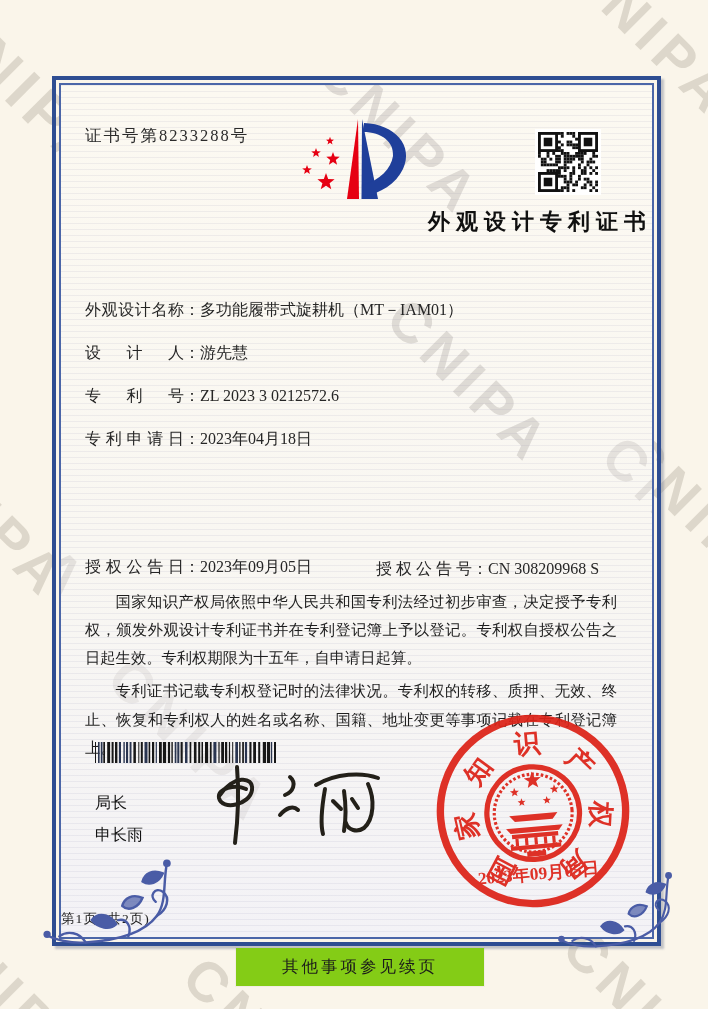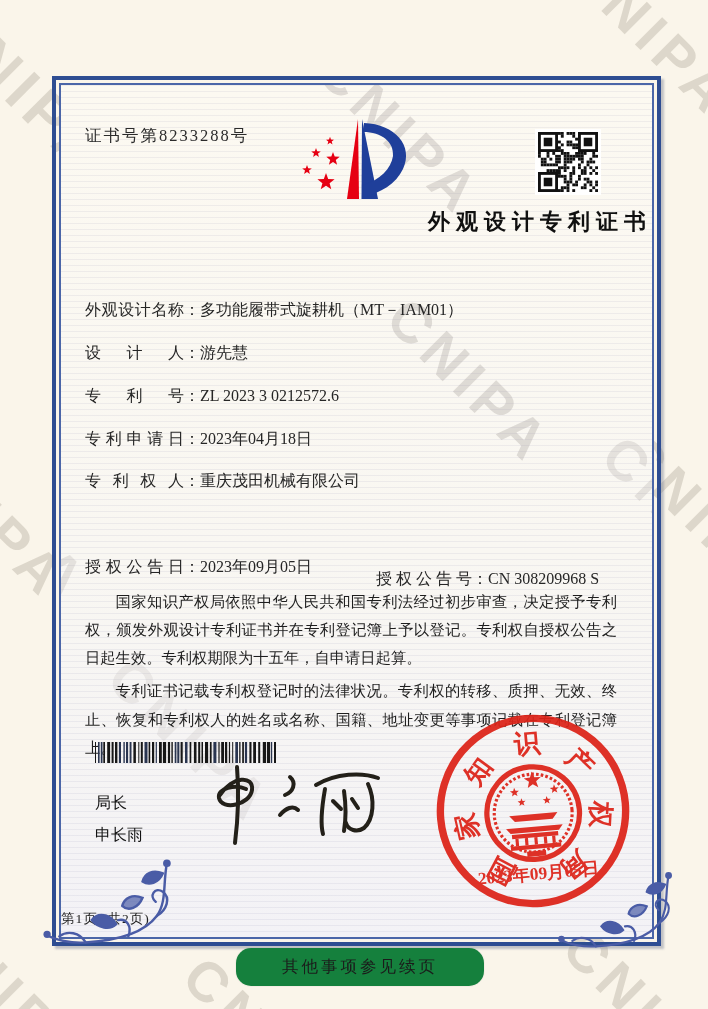--- a/index.html
+++ b/index.html
@@ -37,42 +37,41 @@
   .logo{position:absolute;left:236px;top:28px;width:126px;height:94px;}
   .qr{position:absolute;left:474px;top:44px;width:66px;height:66px;background:#fff;padding:3px;box-sizing:border-box;}
   .title{
     position:absolute;left:0;top:122px;width:100%;margin:0;text-align:right;
     font-size:22px;font-weight:700;letter-spacing:6px;color:#101010;
   }
   
   .field{position:absolute;left:24px;font-size:16px;color:#262626;white-space:nowrap;}
   .flabel{display:inline-block;width:99px;text-align:justify;text-align-last:justify;}
   .flabel2{display:inline-block;width:96px;text-align:justify;text-align-last:justify;}
-  .grant2{position:absolute;left:291px;top:12px;}
+  .grant2{position:absolute;left:291px;top:2px;}
   
   .paras{position:absolute;left:24px;top:503px;width:548px;}
   .paras p{margin:0 16px 5px 0;font-size:15.3px;line-height:1.84;text-indent:2em;text-align:justify;color:#1e1e1e;}
   
   .barcode{position:absolute;left:33px;top:657px;width:186px;height:21px;}
   .signer-title{position:absolute;left:34px;top:708px;font-family:Liberation Mono, monospace;font-size:16px;color:#121212;}
   .signer-name{position:absolute;left:34px;top:740px;font-family:Liberation Mono, monospace;font-size:16px;color:#121212;}
   .signature{position:absolute;left:133px;top:676px;width:210px;height:92px;}
   .seal{position:absolute;left:372px;top:626px;width:200px;height:200px;transform:rotate(-5deg);opacity:.93;}
   .page-num{position:absolute;left:0;bottom:9px;width:100%;text-align:left;font-size:13.5px;color:#1f1f1f;letter-spacing:1px;}
   
   .corner{position:absolute;width:132px;height:112px;z-index:3;}
   .corner.bl{left:-15px;bottom:-27px;transform:scaleX(-1);}
   .corner.br{right:-17px;bottom:-44px;width:118px;height:132px;}
   
   .cont-box{
     position:absolute;left:236px;top:948px;width:248px;height:38px;z-index:4;
-    background:#15803d;display:flex;align-items:center;justify-content:center;
+    background:#84cc16;display:flex;align-items:center;justify-content:center;
     font-size:16.5px;letter-spacing:3px;color:#1b1b1b;
     box-shadow:0 0 0 1px rgba(120,120,120,.06);
-    border-radius:15px;
   }
 </style>
 </head>
 <body>
 
 <div class="page">
 
   <div class="wm" style="left:-30px;top:-12px;font-size:60px;">CNIPA</div>
   <div class="wm" style="left:602px;top:-62px;">CNIPA</div>
   <div class="wm" style="left:-64px;top:420px;">CNIPA</div>
@@ -267,23 +266,20 @@
         </div>
         <div class="field" style="top:258px">
           <span class="flabel">设计人</span><span>：</span><span class="fvalue">游先慧</span>
         </div>
         <div class="field" style="top:301px">
           <span class="flabel">专利号</span><span>：</span><span class="fvalue">ZL 2023 3 0212572.6</span>
         </div>
         <div class="field" style="top:344px">
           <span class="flabel">专利申请日</span><span>：</span><span class="fvalue">2023年04月18日</span>
         </div>
-        <div class="field" style="top:386px">
-          <span class="flabel">专利权人</span><span>：</span><span class="fvalue">重庆茂田机械有限公司</span>
-        </div>
         <div class="field" style="top:472px">
           <span class="flabel">授权公告日</span><span>：</span><span class="fvalue">2023年09月05日</span>
           <span class="grant2"><span class="flabel2">授权公告号</span><span>：</span><span>CN 308209968 S</span></span>
         </div>
 
         <div class="paras">
           <p>国家知识产权局依照中华人民共和国专利法经过初步审查，决定授予专利权，颁发外观设计专利证书并在专利登记簿上予以登记。专利权自授权公告之日起生效。专利权期限为十五年，自申请日起算。</p>
           <p>专利证书记载专利权登记时的法律状况。专利权的转移、质押、无效、终止、恢复和专利权人的姓名或名称、国籍、地址变更等事项记载在专利登记簿上。</p>
         </div>
 

